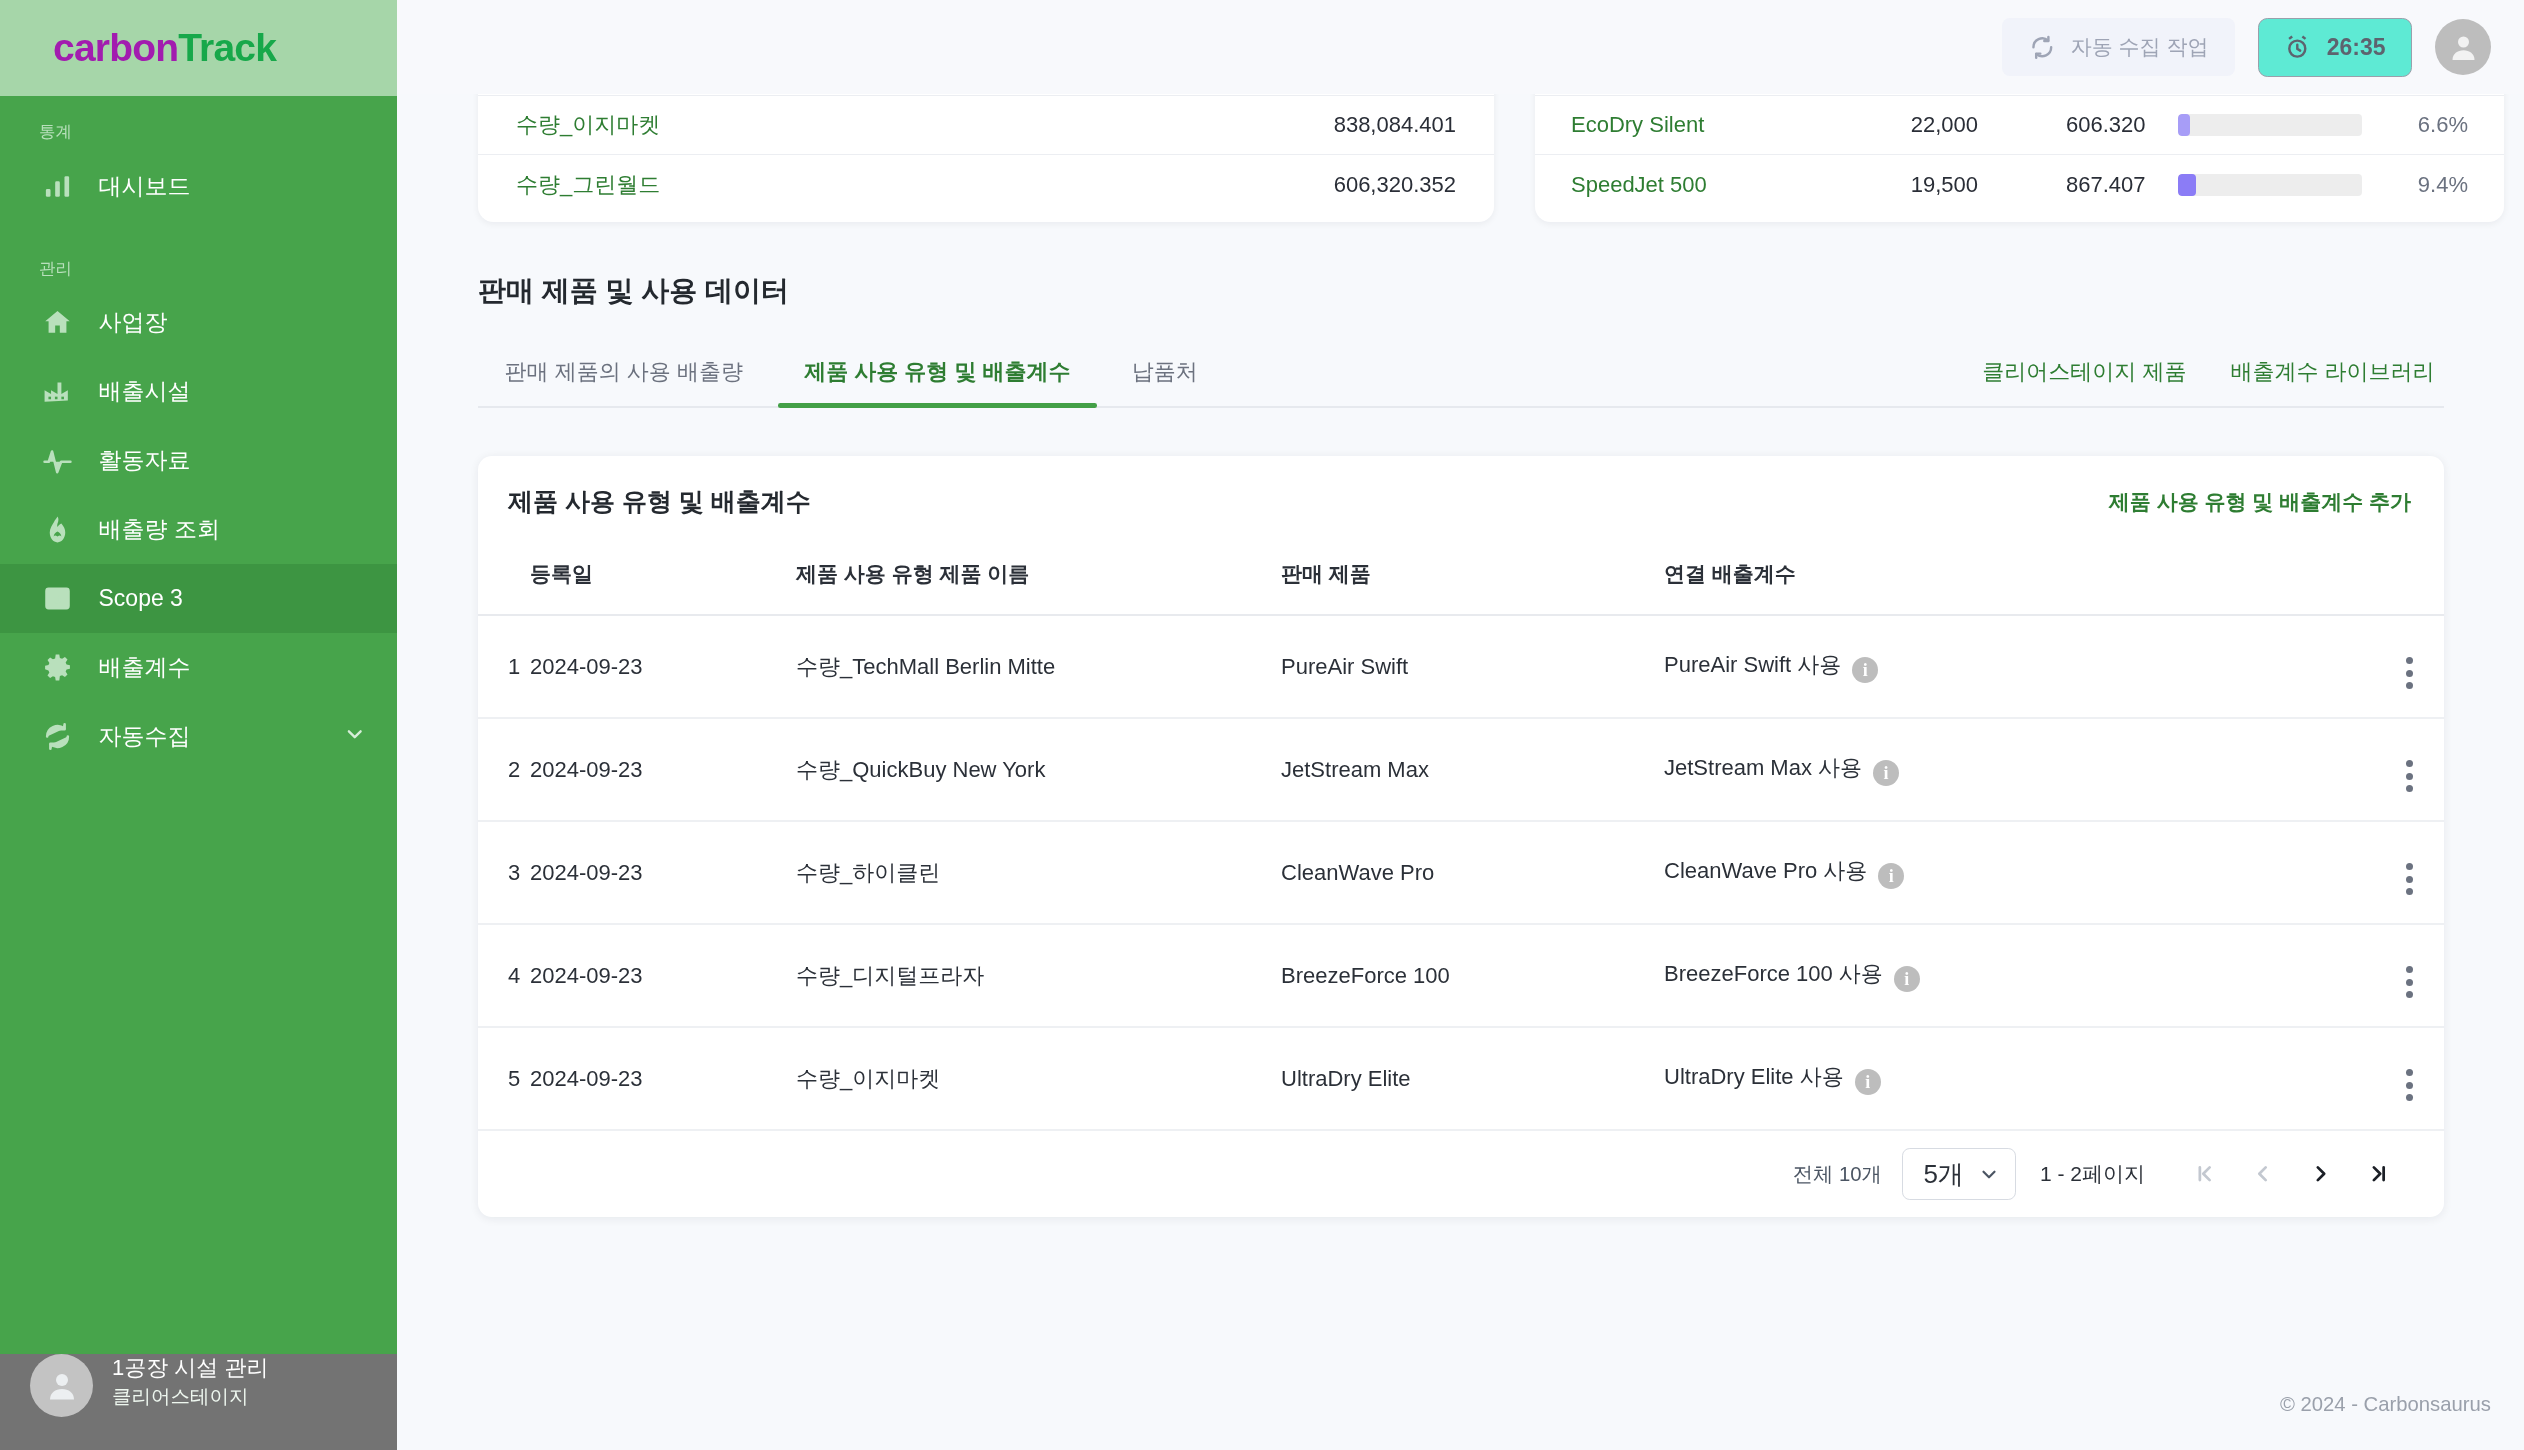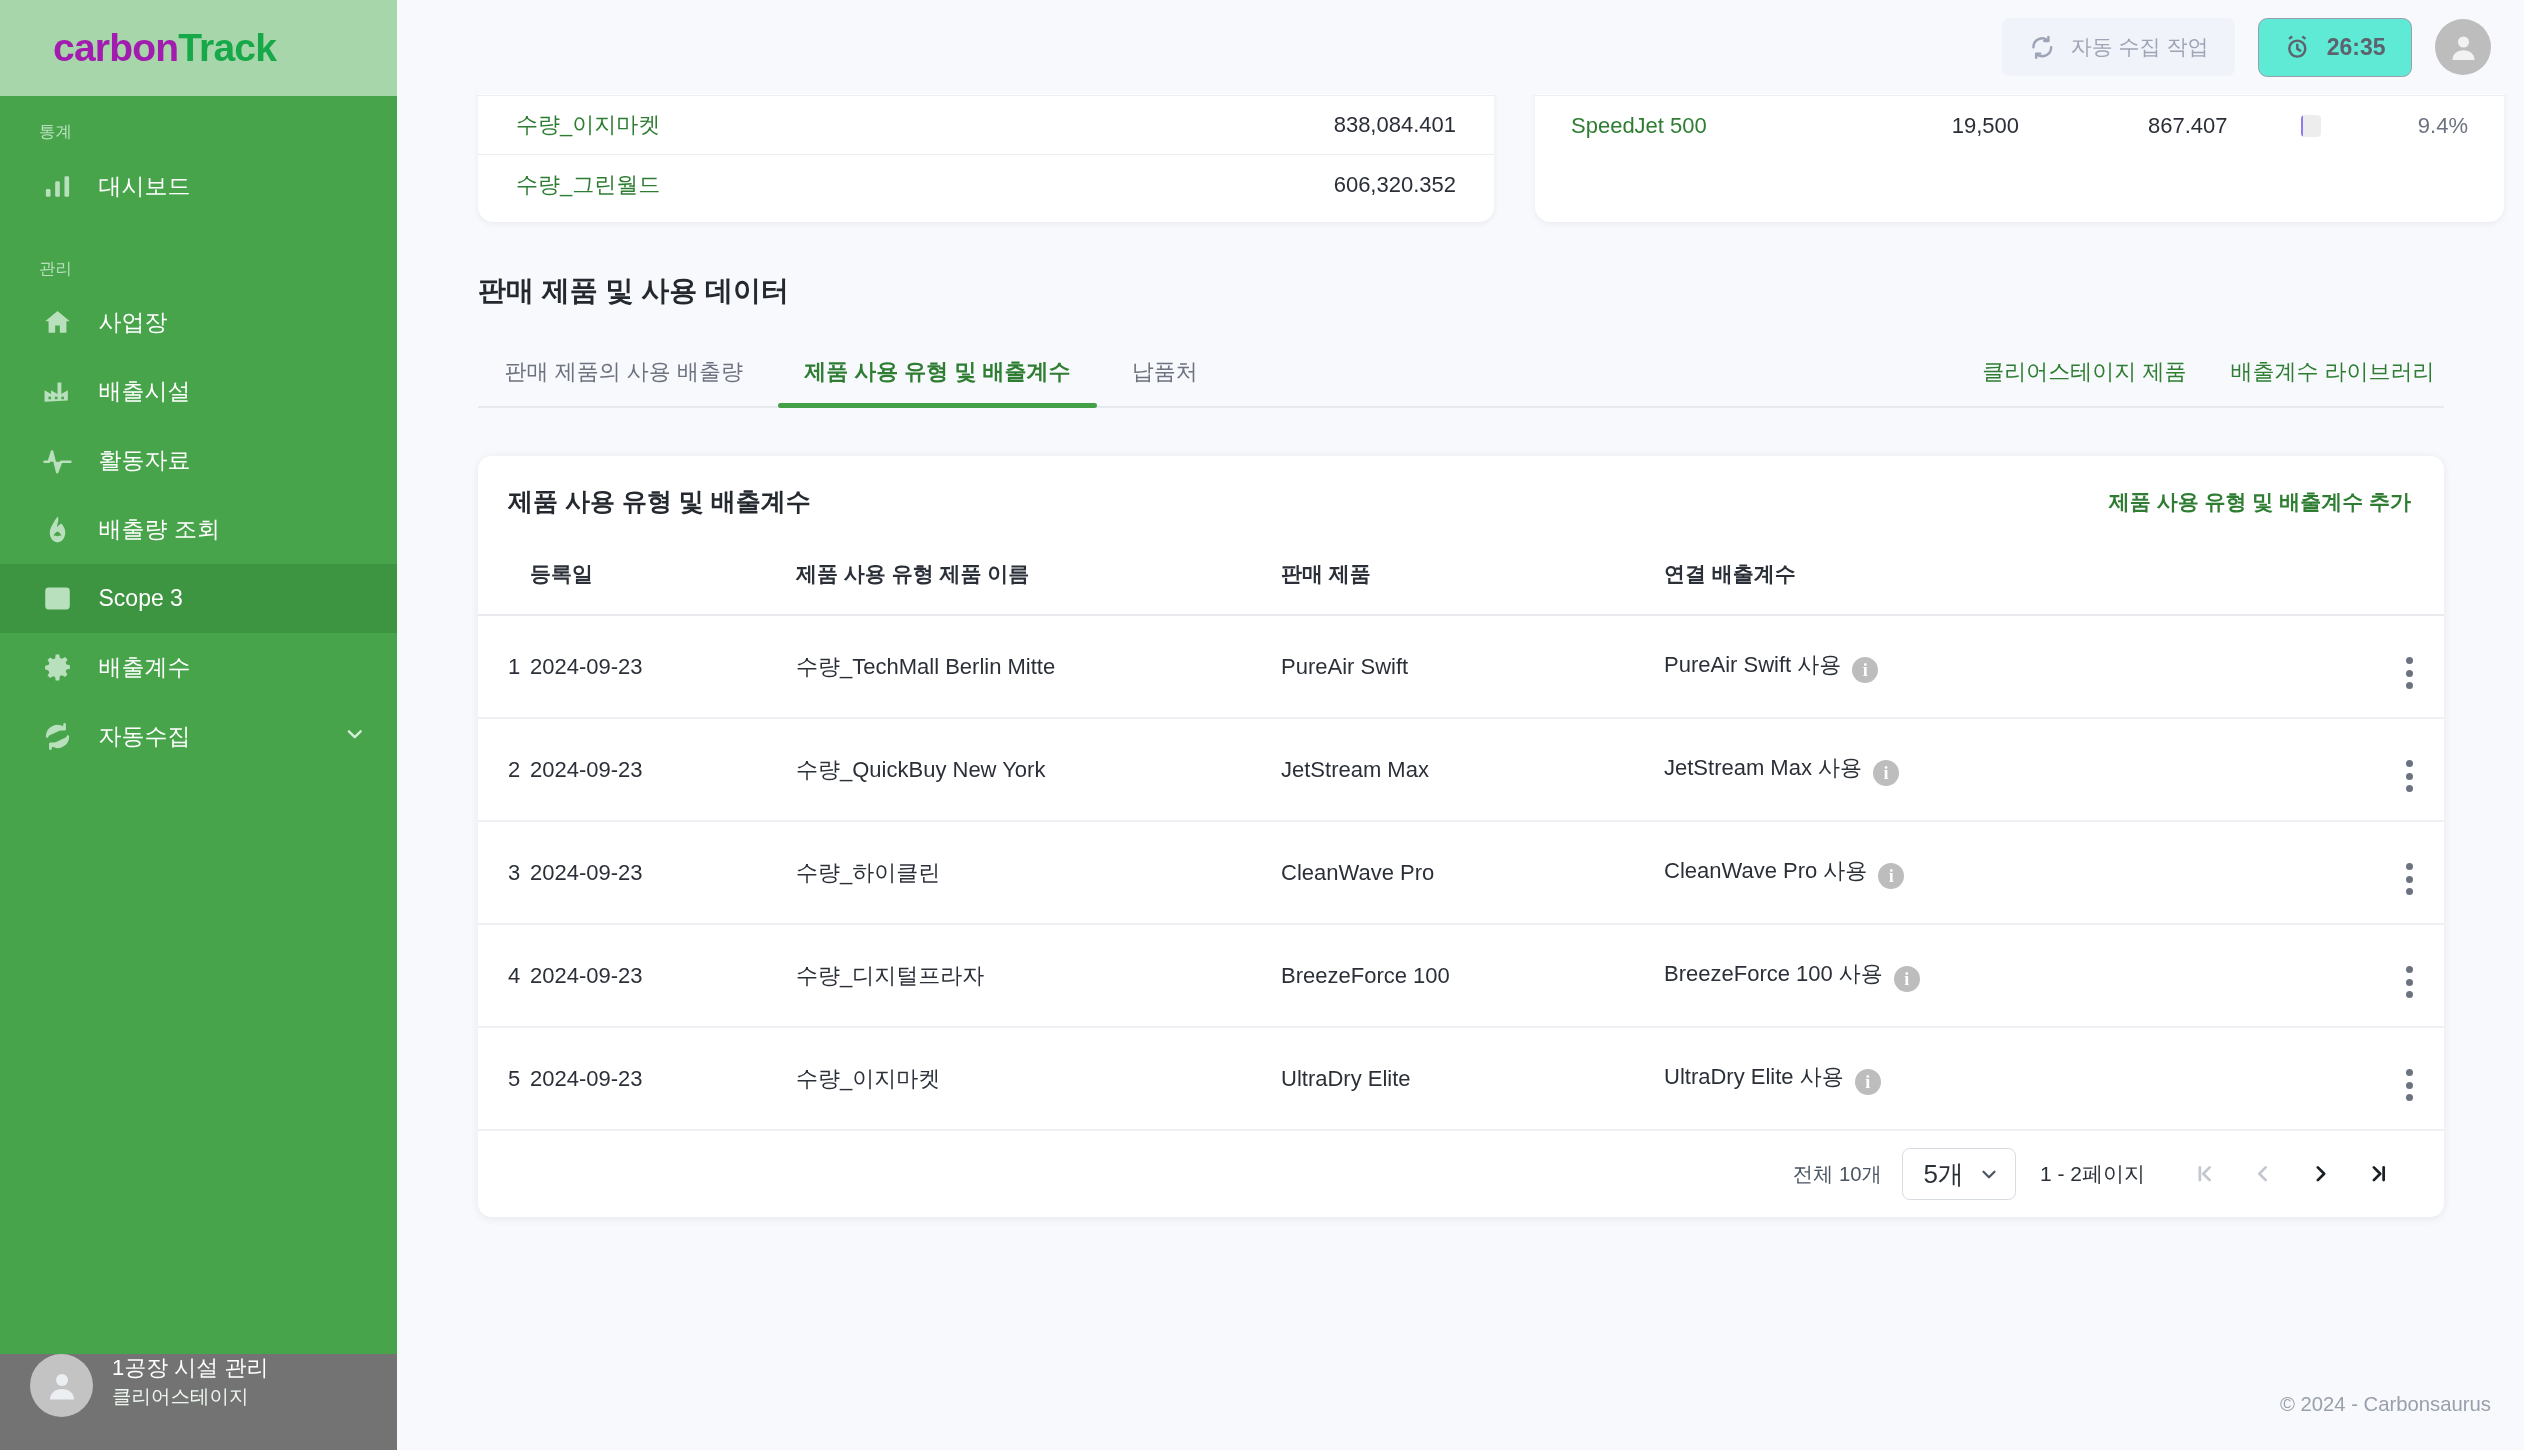--- a/index.html
+++ b/index.html
@@ -120,21 +120,21 @@
   .minirow .m-name { color: #2e7d32; flex: 1 1 auto; }
   .minirow .m-val  { color: #2a2e37; font-variant-numeric: tabular-nums; }
 
   
   .rrow {
     display: flex; align-items: center;
     height: 59px; padding: 0 36px 0 36px;
     border-bottom: 1.6px solid #eceef2;
     font-size: 22px; gap: 0;
   }
-  .rrow:last-child { border-bottom: none; gap: 41px; }
+  .rrow:last-child { border-bottom: none; }
   .r-name { color: #2e7d32; width: 258px; flex: 0 0 258px; }
   .r-qty  { color: #2a2e37; width: 149px; flex: 0 0 149px; text-align: right; font-variant-numeric: tabular-nums; }
   .r-amt  { color: #2a2e37; width: 180px; flex: 0 0 180px; text-align: right; font-variant-numeric: tabular-nums; padding-right: 12.5px; }
   .r-bar  { flex: 1 1 auto; height: 22px; background: #ededed; border-radius: 3.9px; margin: 0 20.3px; overflow: hidden; }
   .r-bar > i { display: block; height: 100%; border-radius: 3.9px; }
   .r-pct  { color: #6b7280; width: 86px; flex: 0 0 86px; text-align: right; font-variant-numeric: tabular-nums; }
 
   
   .clip-fade {
     position: absolute; left: 0; right: 0; top: 0; height: 92px;
@@ -399,20 +399,29 @@
           <span class="r-pct">13.4%</span>
         </div>
         <div class="rrow">
           <span class="r-name">UltraDry Elite</span>
           <span class="r-qty">27,000</span>
           <span class="r-amt">838.084</span>
           <span class="r-bar">
               <i style="width: 9.1%; background: rgb(198, 192, 250);"></i>
             </span>
           <span class="r-pct">9.1%</span>
+        </div>
+        <div class="rrow">
+          <span class="r-name">EcoDry Silent</span>
+          <span class="r-qty">22,000</span>
+          <span class="r-amt">606.320</span>
+          <span class="r-bar">
+              <i style="width: 6.6%; background: rgb(167, 157, 247);"></i>
+            </span>
+          <span class="r-pct">6.6%</span>
         </div>
         <div class="rrow">
           <span class="r-name">SpeedJet 500</span>
           <span class="r-qty">19,500</span>
           <span class="r-amt">867.407</span>
           <span class="r-bar">
               <i style="width: 9.4%; background: rgb(139, 124, 246);"></i>
             </span>
           <span class="r-pct">9.4%</span>
         </div>

